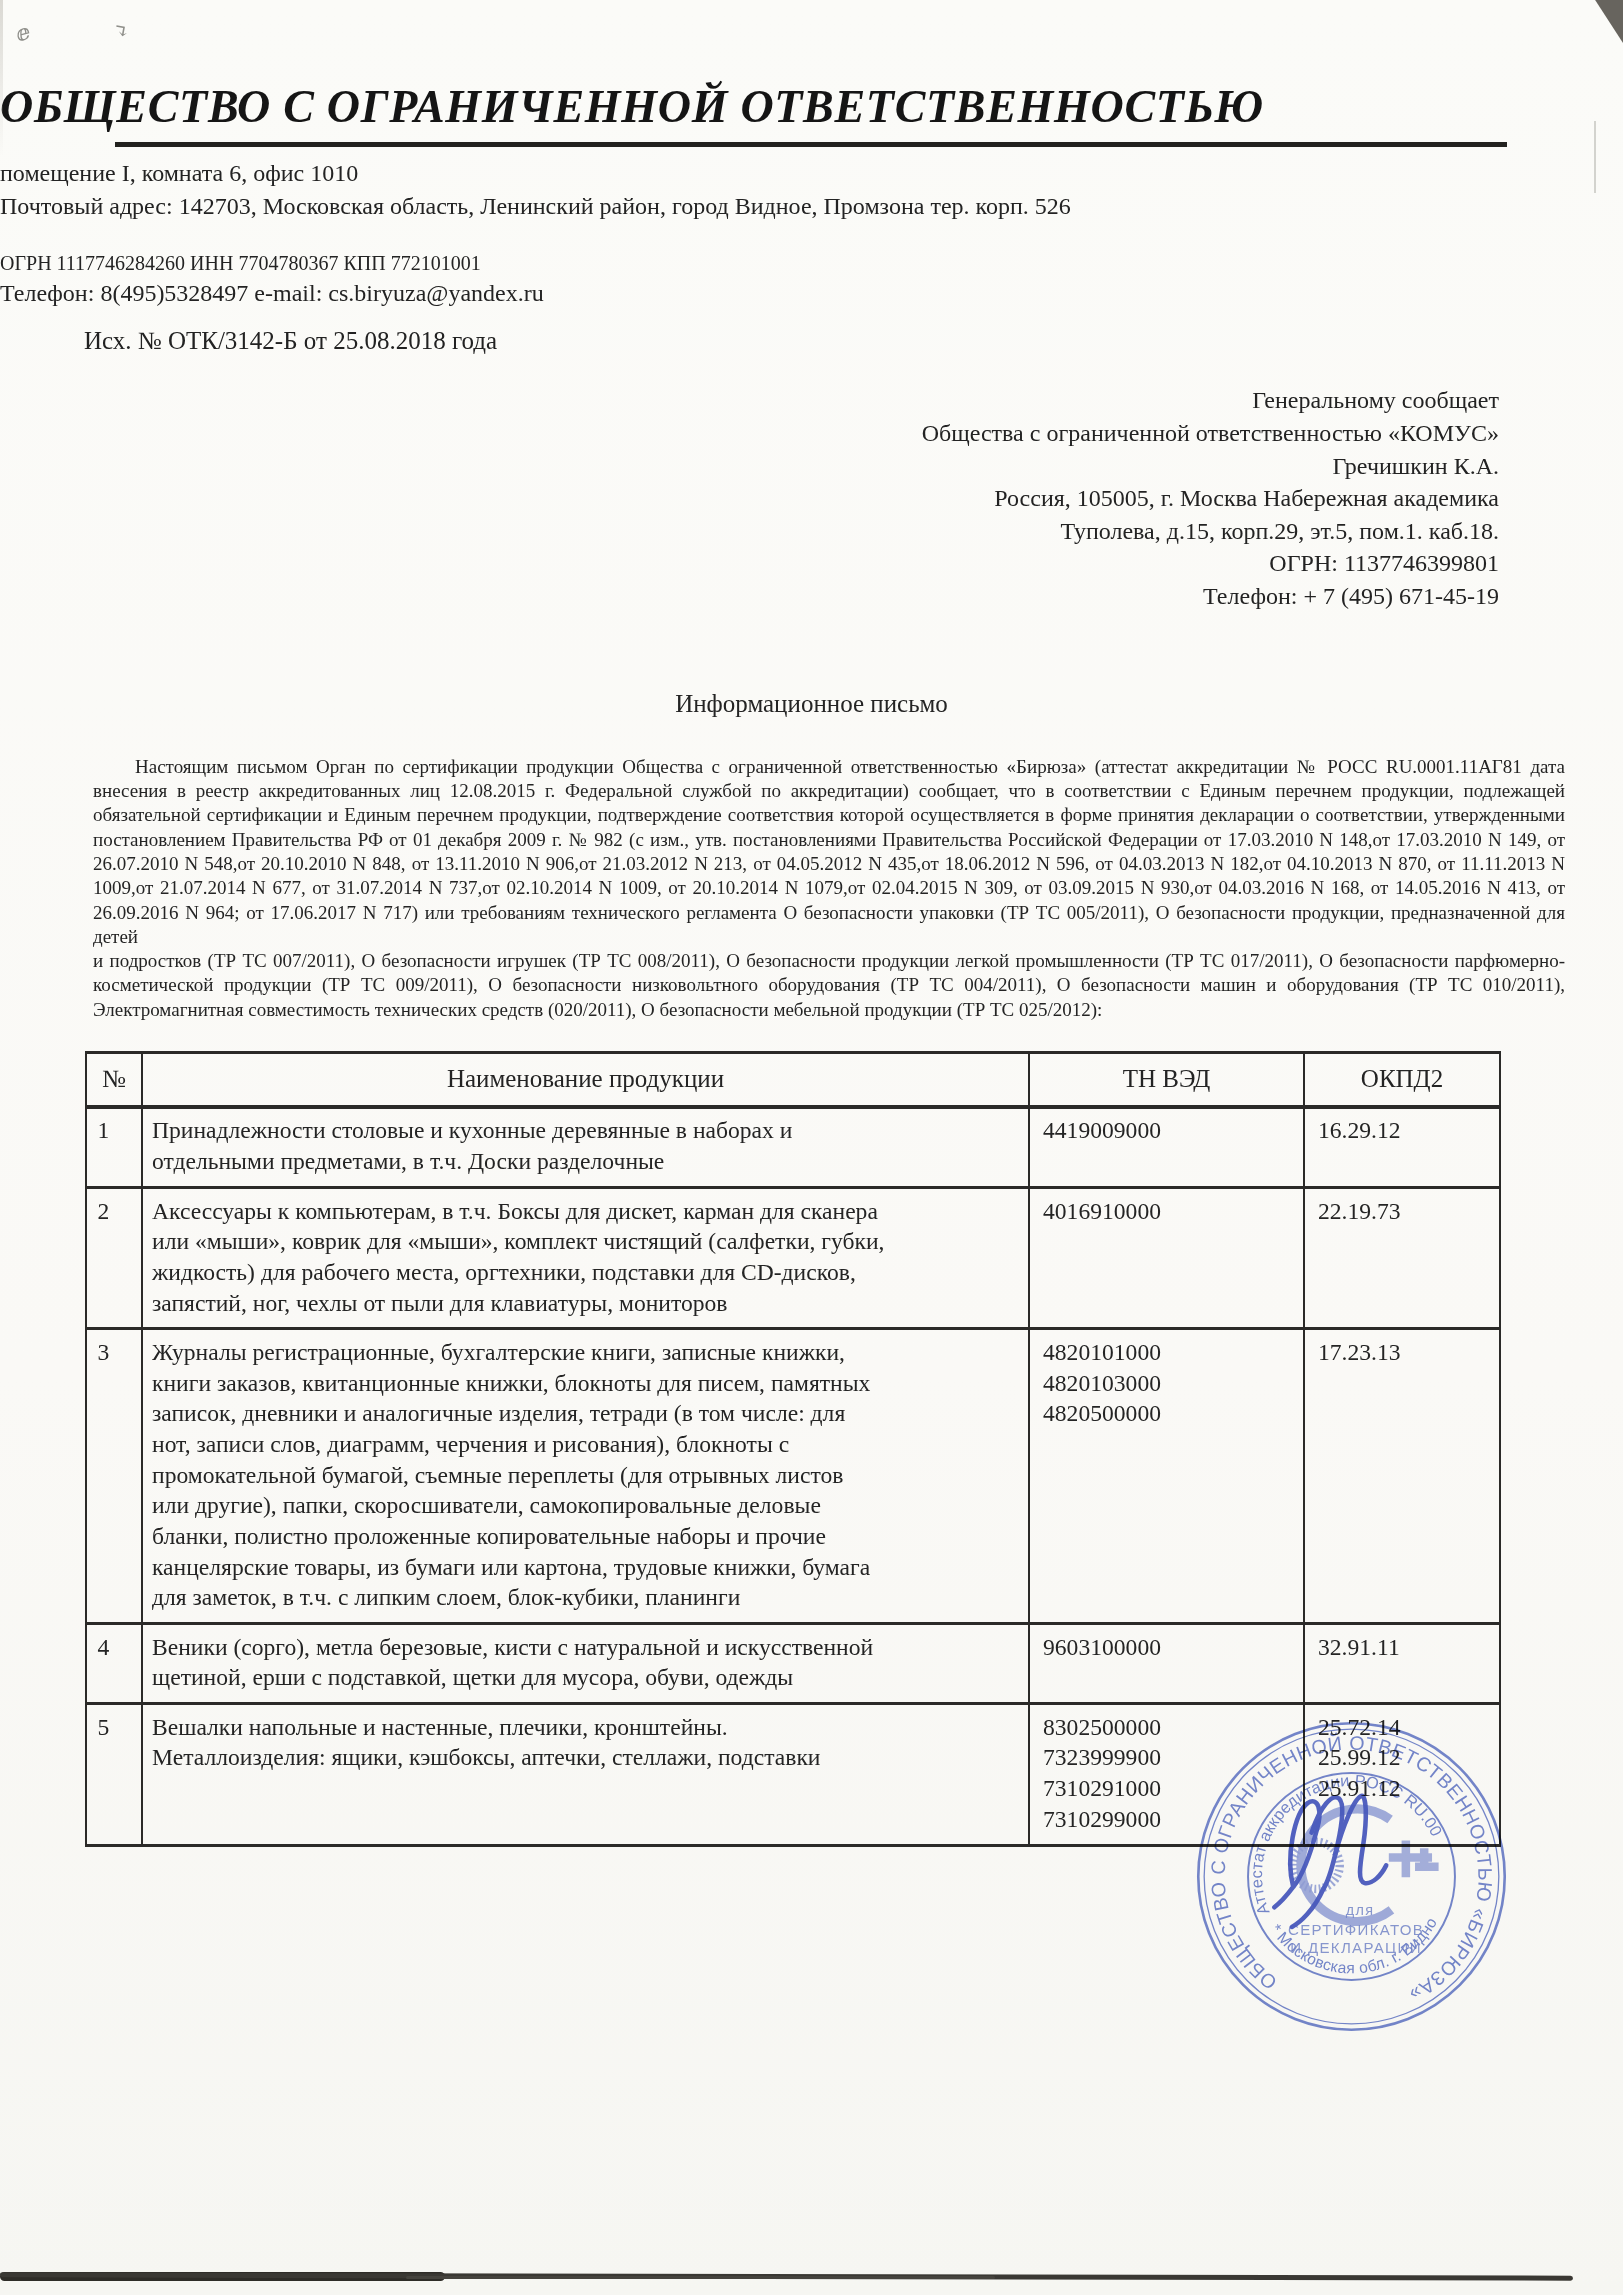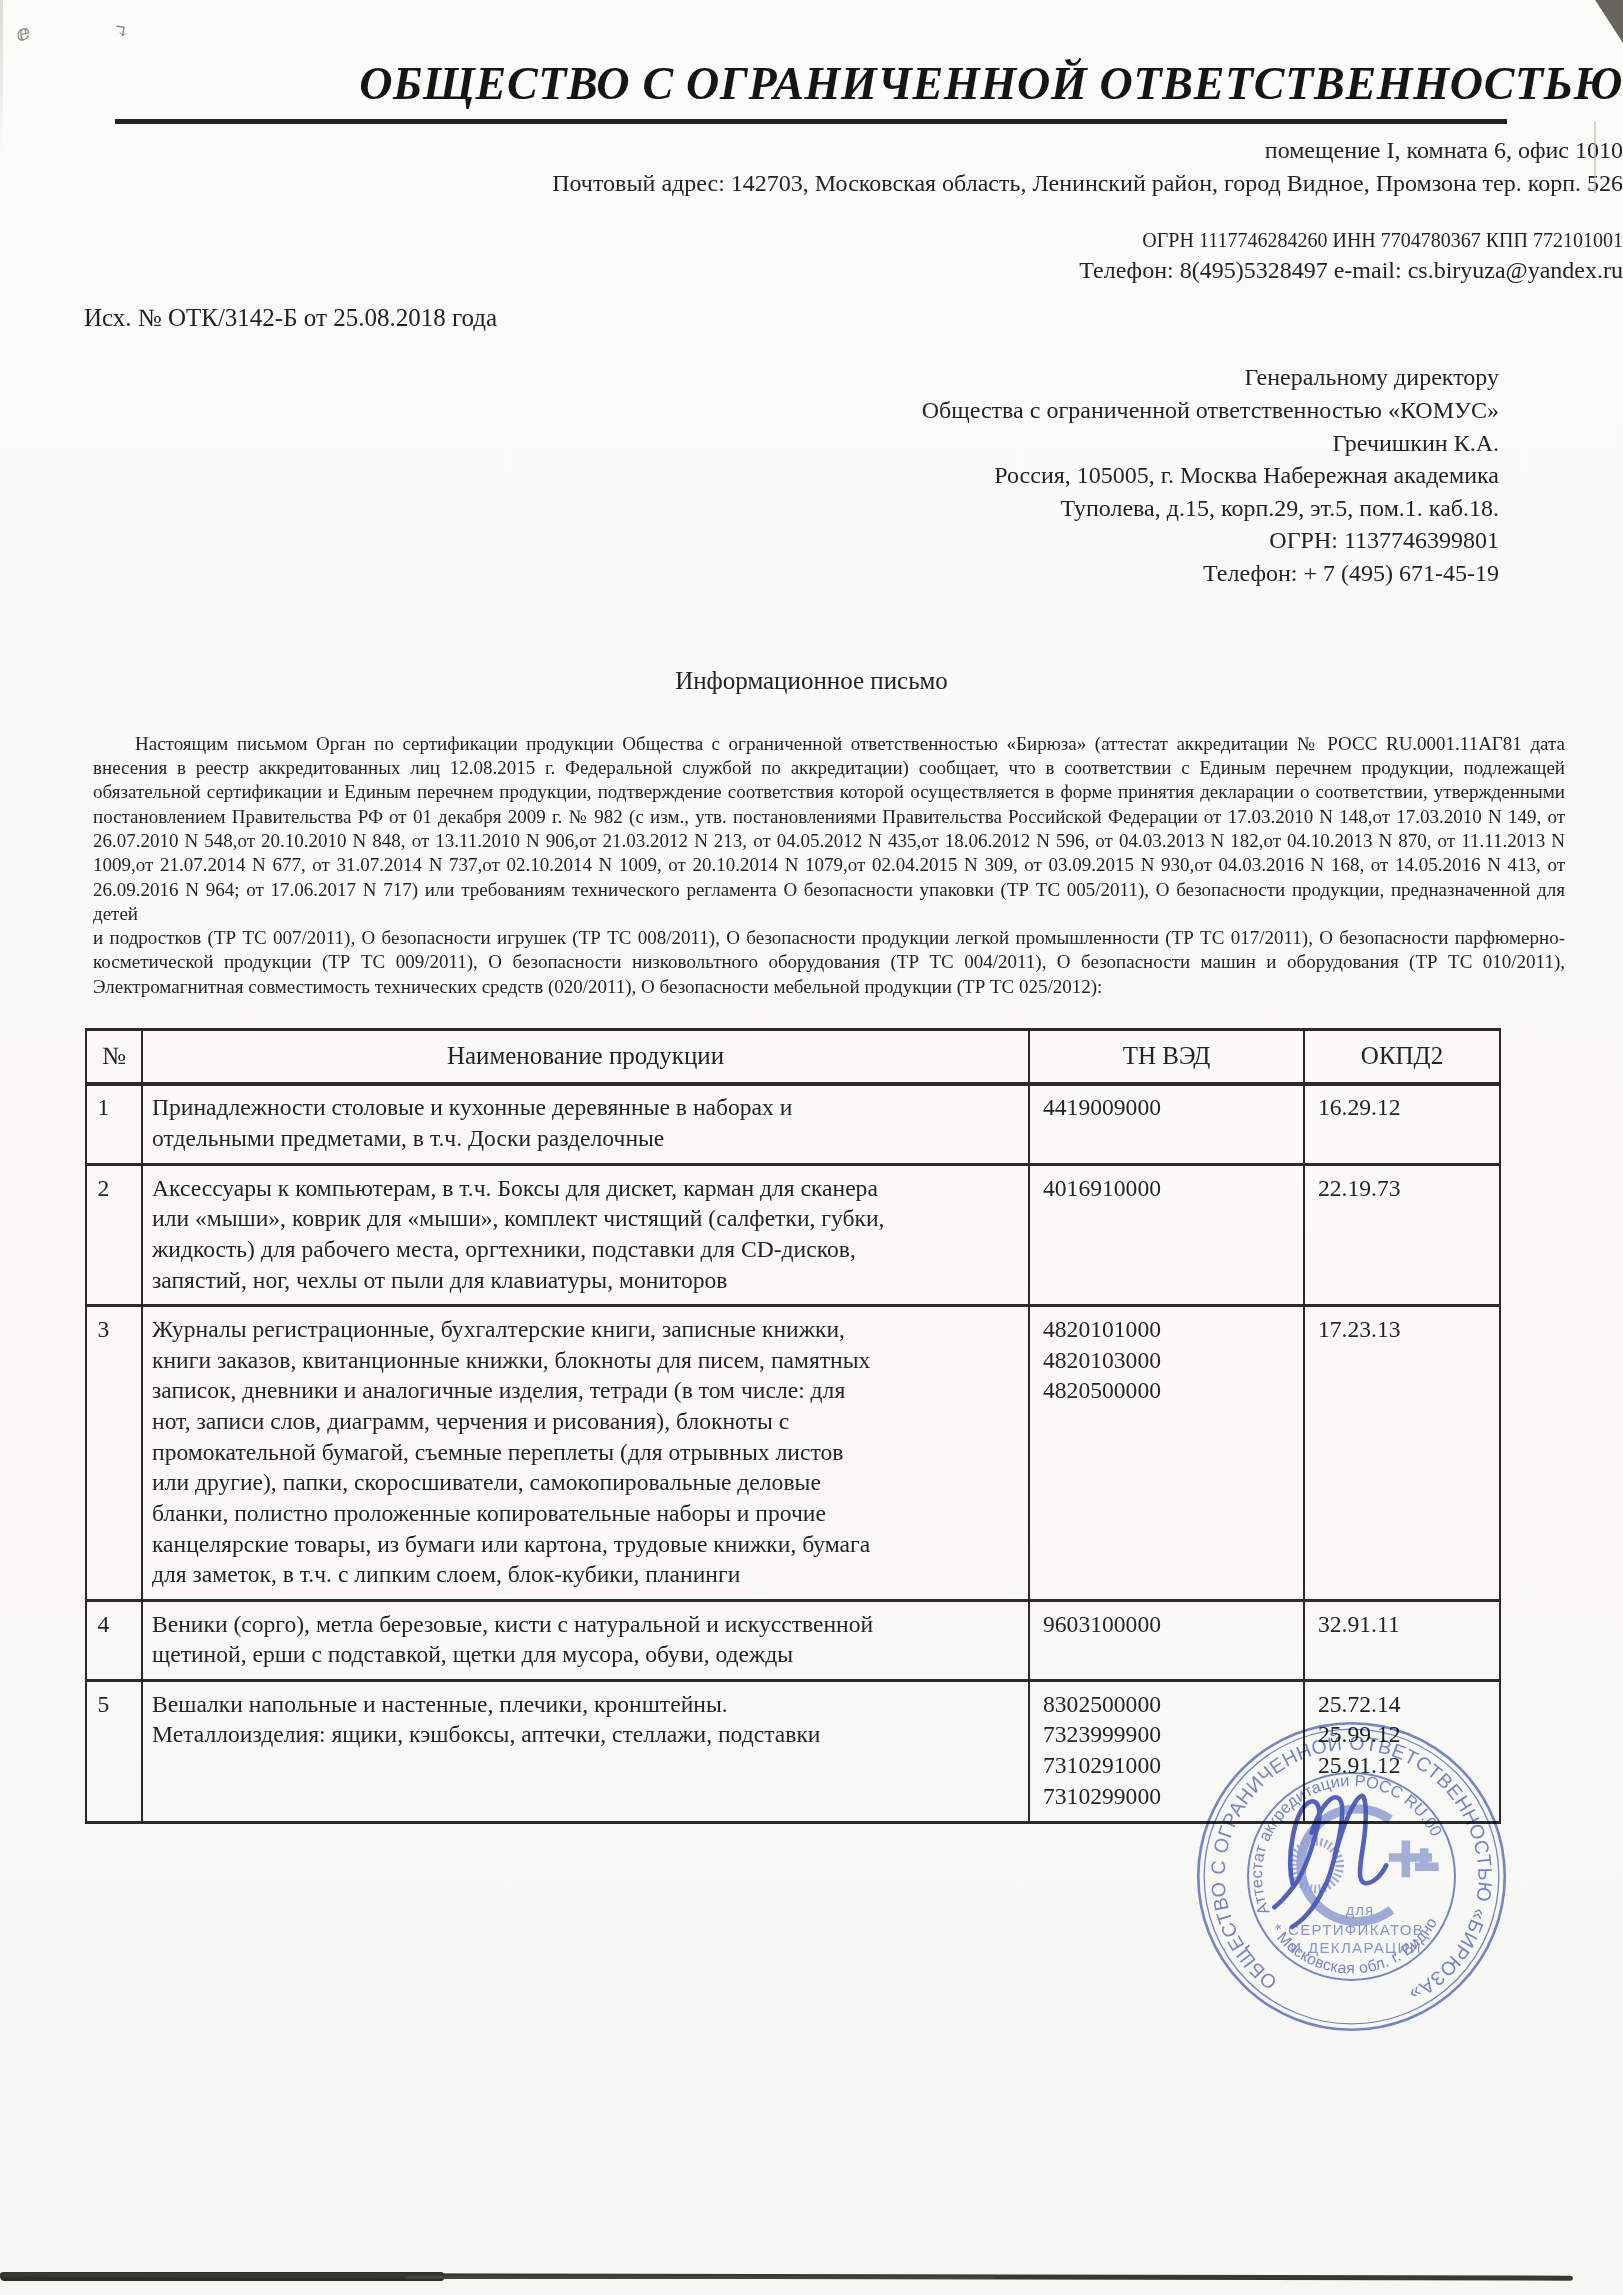--- a/index.html
+++ b/index.html
@@ -19,21 +19,21 @@
     clip-path:polygon(18% 0,100% 0,100% 100%);
     opacity:.9;
   }
   .edge-streak{position:absolute;left:1594px;top:121px;width:2px;height:72px;background:#b9b9b2;opacity:.6;}
   .left-edge{position:absolute;left:0;top:0;width:3.3px;height:157px;background:linear-gradient(180deg,#b9b6ae,transparent);opacity:.5;}
   .bottom-scan{position:absolute;left:0;top:2269px;width:1623px;height:26px;}
   .bottom-scan .l1{position:absolute;left:0;top:5.2px;width:1573px;height:4.6px;background:#3a3833;border-radius:2.6px;transform:rotate(0.12deg);}
   .bottom-scan .l2{position:absolute;left:0;top:2.6px;width:445px;height:9.2px;background:#2e2c27;border-radius:5.2px;}
   .bottom-scan .l3{position:absolute;left:406px;top:6.5px;width:589px;height:3.9px;background:#45433d;border-radius:2.6px;}
   
-  .letterhead{padding-top:59px;text-align:right;}
+  .letterhead{padding-top:82px;text-align:left;}
   .org-name{font-size:46px;line-height:1.08;font-weight:bold;font-style:italic;letter-spacing:0.7px;color:#151515;}
   .org-short{font-size:42px;line-height:1.1;font-weight:bold;font-style:italic;margin-top:5.2px;color:#151515;}
   .head-rule{height:4.6px;background:#23221f;margin:10.5px 116px 10.5px 115px;}
   .addr{font-size:24px;line-height:1.37;color:#232323;}
   .reg-line{font-size:20px;line-height:1.37;margin-top:27px;color:#232323;font-family:Liberation Serif, serif;}
   .phone-line{font-size:24px;line-height:1.37;color:#232323;}
   
   .outgoing{margin:17px 0 0 84px;font-size:25px;color:#222;}
   .recipient{margin:29px 124px 0 0;text-align:right;font-size:24px;line-height:1.36;color:#232323;}
   
@@ -87,21 +87,21 @@
     <div class="head-rule"></div>
     <div class="addr">помещение I, комната 6, офис 1010</div>
     <div class="addr">Почтовый адрес: 142703, Московская область, Ленинский район, город Видное, Промзона тер. корп. 526</div>
     <div class="reg-line">ОГРН 1117746284260 ИНН 7704780367 КПП 772101001</div>
     <div class="phone-line">Телефон: 8(495)5328497 e-mail: cs.biryuza@yandex.ru</div>
   </div>
 
   <div class="outgoing">Исх. № ОТК/3142-Б от 25.08.2018 года</div>
 
   <div class="recipient">
-    <div>Генеральному директору</div>
+    <div>Генеральному сообщает</div>
     <div>Общества с ограниченной ответственностью «КОМУС»</div>
     <div>Гречишкин К.А.</div>
     <div>Россия, 105005, г. Москва Набережная академика</div>
     <div>Туполева, д.15, корп.29, эт.5, пом.1. каб.18.</div>
     <div>ОГРН: 1137746399801</div>
     <div>Телефон: + 7 (495) 671-45-19</div>
   </div>
 
   <div class="letter-title">Информационное письмо</div>
 

